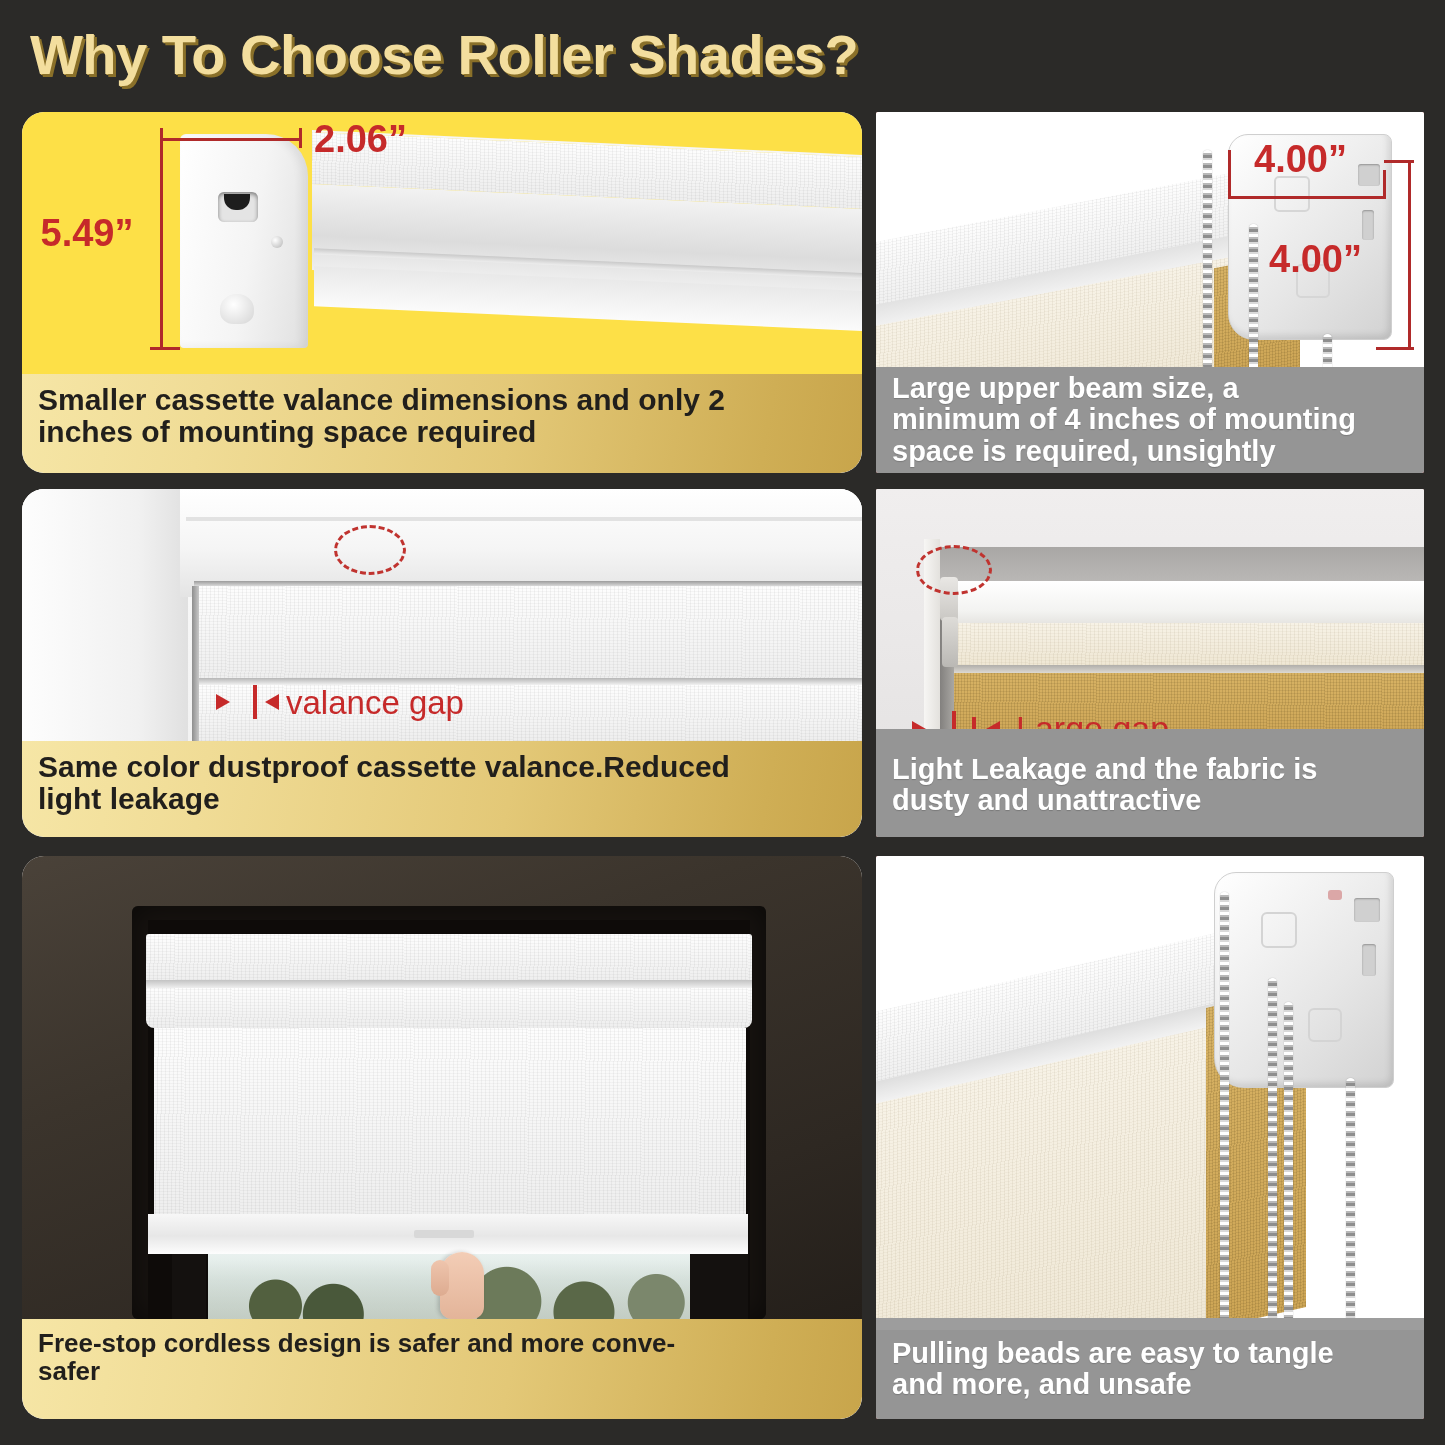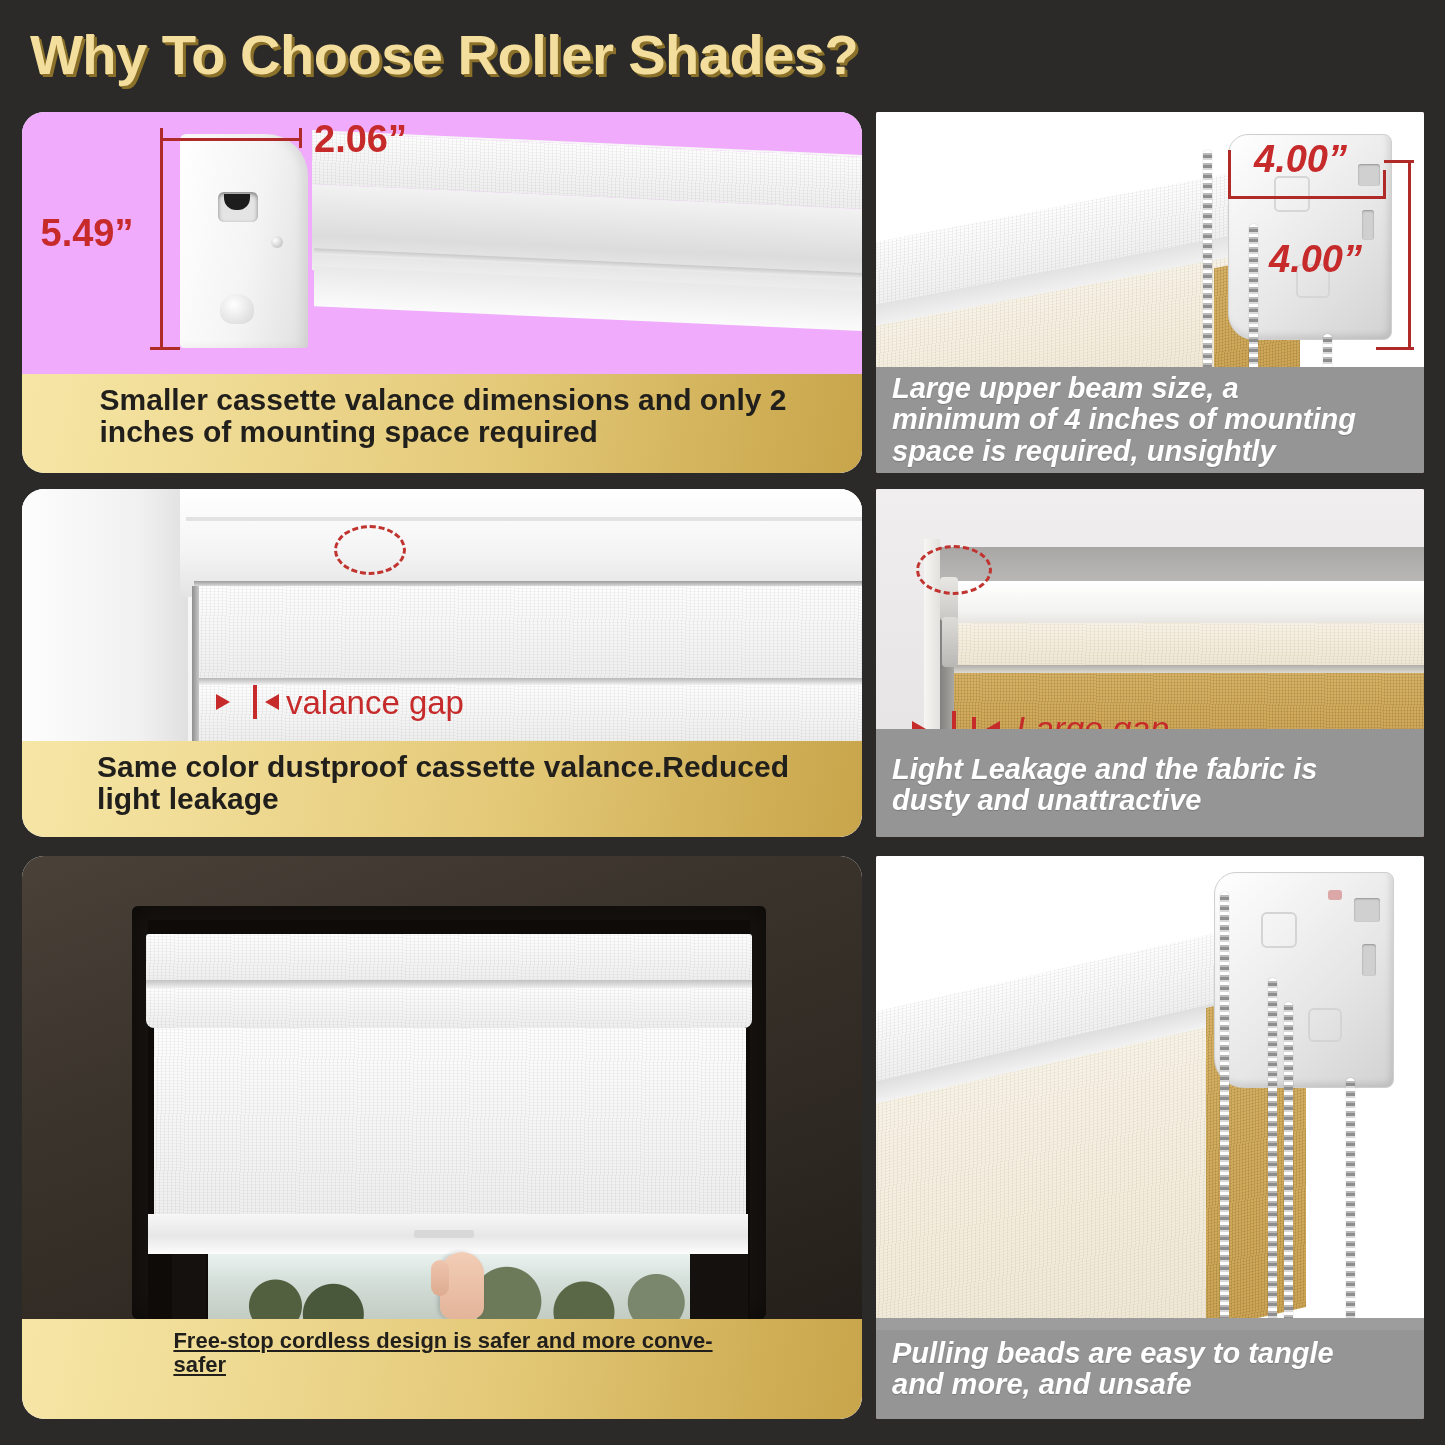--- a/index.html
+++ b/index.html
@@ -16,36 +16,36 @@
     position: absolute; left: 30px; top: 22px;
     font-size: 56px; font-weight: bold; letter-spacing: -0.5px;
     color: #f3de9e;
     text-shadow: 3px 3px 0 #8a7029, 1px 1px 0 #b99b45;
     white-space: nowrap;
   }
 
   
   .panel { position: absolute; overflow: hidden; }
   .panel.good { border-radius: 22px; background: #ffffff; }
-  .panel.bad  { border-radius: 2px;  background: #fca5a5; font-style: italic; }
+  .panel.bad  { border-radius: 2px;  background: #fca5a5; }
 
   .photo { position: absolute; left: 0; top: 0; right: 0; overflow: hidden; }
 
   
   .cap {
     position: absolute; left: 0; right: 0; bottom: 0;
     display: flex; align-items: flex-start;
     padding: 10px 14px 10px 16px;
     line-height: 1.08;
     font-weight: bold;
   }
   .cap.gold {
     background: linear-gradient(100deg,#f6e6a6 0%,#f0dc96 22%,#e3c877 58%,#cfae55 88%,#c8a54b 100%);
     color: #211f1c;
-    border-bottom-left-radius: 22px; border-bottom-right-radius: 22px; justify-content: center;
+    border-bottom-left-radius: 22px; border-bottom-right-radius: 22px;
   }
   .cap.gray { background: #959595; color: #ffffff; text-shadow: 0 1px 1px rgba(0,0,0,.18); }
   .cap span { display: block; }
 
   
   .red { color: #c62a2a; font-weight: bold; }
   .dim-line { position: absolute; background: #b02a2a; }
   .dashcircle { position: absolute; border: 3px dashed #c0332f; border-radius: 50%; }
 
   
@@ -91,21 +91,21 @@
   .gapbar { position: absolute; width: 4px; background: #c62a2a; }
 </style>
 </head>
 <body>
 
 <div id="page">
 
   <div class="title">Why To Choose Roller Shades?</div>
 
   <div class="panel good" style="left:22px; top:112px; width:840px; height:361px;">
-    <div class="photo" style="height:262px; background:#f0abfc;">
+    <div class="photo" style="height:262px; background:#fde047;">
 
       <div class="fab-white" style="position:absolute; left:290px; top:32px; width:620px; height:54px; transform:skewY(2.6deg); border-top:2px solid #f6f6f6;"></div>
       <div class="fab-white" style="position:absolute; left:290px; top:86px; width:620px; height:86px; transform:skewY(2.6deg); background:linear-gradient(180deg,#f2f2f2,#dcdcdc 60%,#efefef);"></div>
       <div style="position:absolute; left:292px; top:150px; width:610px; height:6px; transform:skewY(2.6deg); background:linear-gradient(180deg,#c9c9c9,#ededed);"></div>
       <div class="fab-white" style="position:absolute; left:292px; top:168px; width:610px; height:40px; transform:skewY(2.6deg); background:linear-gradient(180deg,#e9e9e9,#fbfbfb);"></div>
 
       <div style="position:absolute; left:158px; top:22px; width:128px; height:214px;
                   background:linear-gradient(100deg,#ffffff 0%,#f4f4f4 55%,#e0e0e0 100%);
                   border-radius:6px 42px 4px 4px; box-shadow:inset -6px 0 10px rgba(0,0,0,.07);"></div>
       <div style="position:absolute; left:196px; top:80px; width:40px; height:30px; background:#e4e4e4; border-radius:6px; box-shadow:inset 0 2px 4px rgba(0,0,0,.45);"></div>
@@ -269,21 +269,21 @@
       <div style="position:absolute; left:418px; top:396px; width:44px; height:67px;
                   background:linear-gradient(180deg,#f3cdb6,#e3b499);
                   border-radius:22px 22px 12px 12px; box-shadow:-2px 0 4px rgba(0,0,0,.18);"></div>
       <div style="position:absolute; left:409px; top:404px; width:18px; height:36px;
                   background:linear-gradient(180deg,#efc5ad,#ddab90); border-radius:10px;"></div>
 
       <div style="position:absolute; left:150px; top:398px; width:34px; height:65px; background:#14110f;"></div>
       <div style="position:absolute; left:668px; top:398px; width:58px; height:65px; background:#14110f;"></div>
     </div>
 
-    <div class="cap gold" style="height:100px; font-size:22px;text-decoration:underline;">
+    <div class="cap gold" style="height:100px; font-size:26px;">
       <div>
         <span>Free-stop cordless design is safer and more conve-</span>
         <span>safer</span>
       </div>
     </div>
   </div>
 
   <div class="panel bad" style="left:876px; top:856px; width:548px; height:563px;">
     <div class="photo" style="height:474px; background:#ffffff;">
 

